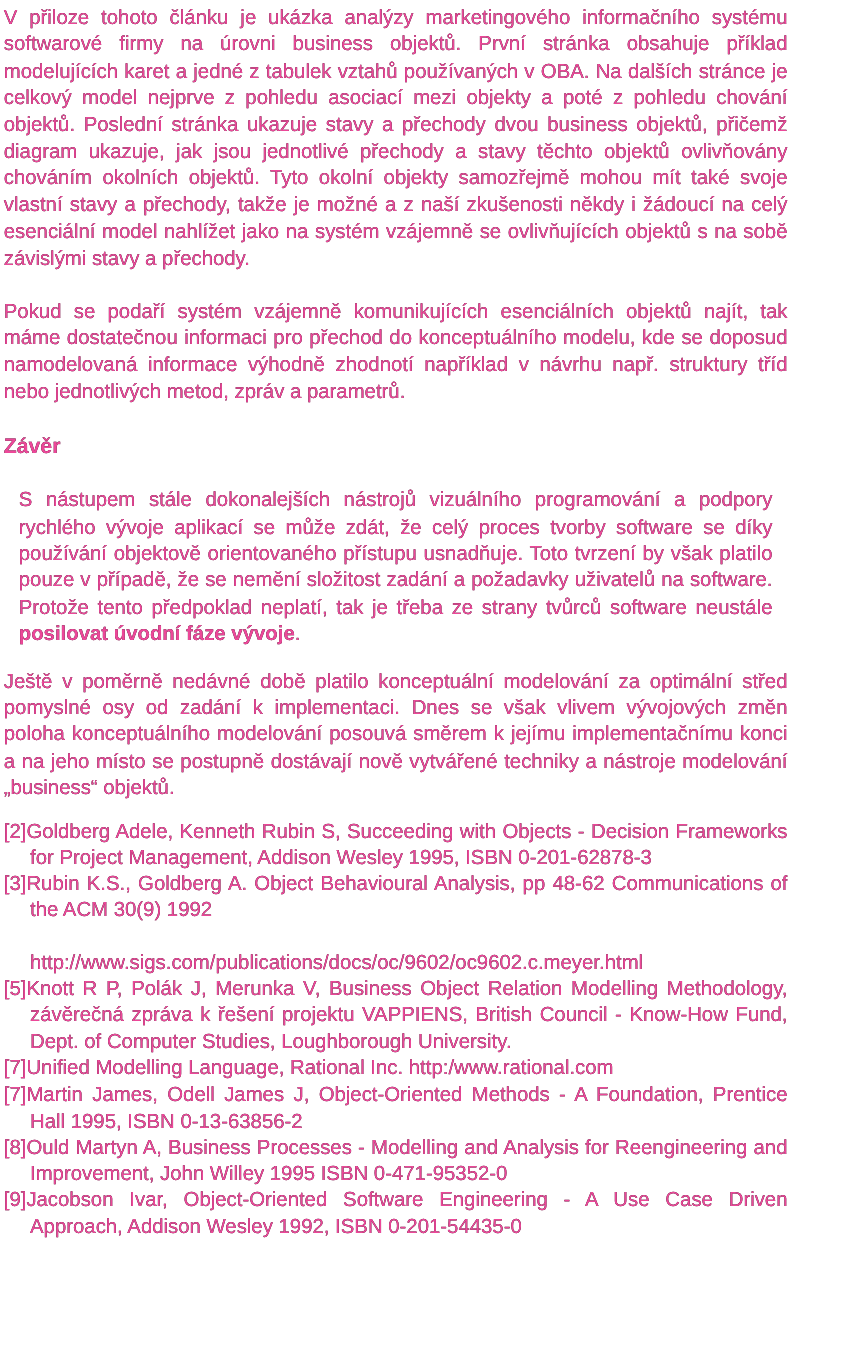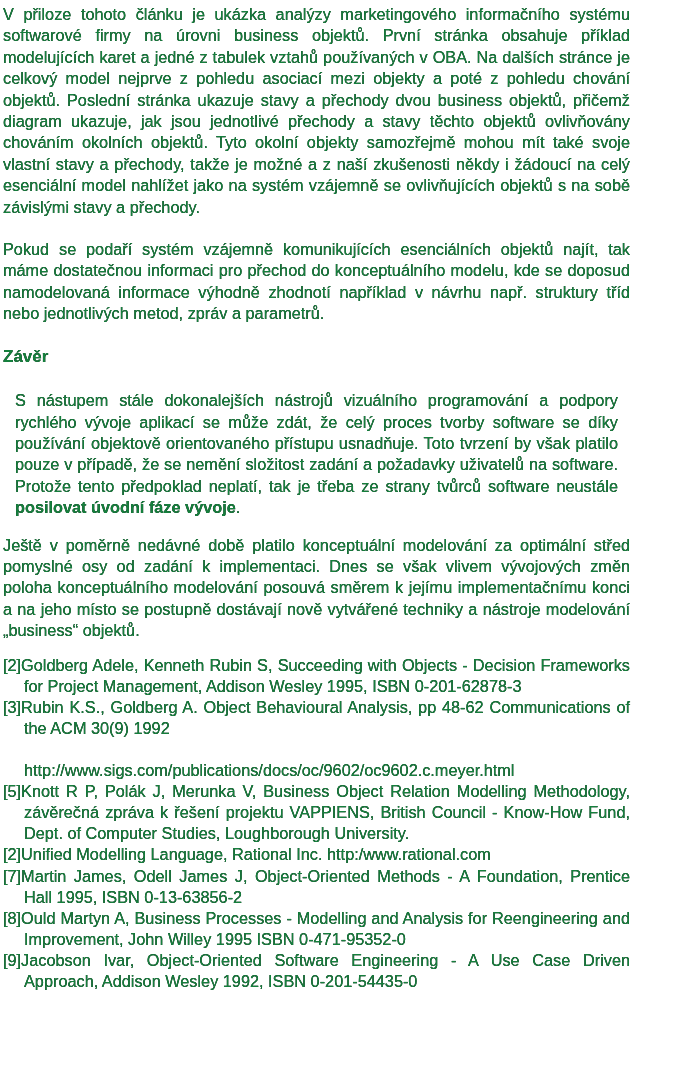--- a/index.html
+++ b/index.html
@@ -11,21 +11,21 @@
     overflow: hidden;
   }
   .page {
     box-sizing: border-box;
     width: 635px;
     height: 1079px;
     padding: 4px 5px 0 3px;
     font-family: "Liberation Sans", "DejaVu Sans", sans-serif;
     font-size: 16.3px;
     line-height: 21.4px;
-    color: #15803d;
+    color: #ec4899;
     text-shadow: 0 0 0.5px #000;
     overflow: hidden;
   }
   p.para {
     margin: 0 0 21px 0;
     text-align: justify;
   }
   p.para.tight {
     margin: 12px;
   }
@@ -70,19 +70,19 @@
   <p class="para tight"><span>S nástupem stále dokonalejších nástrojů vizuálního programování a podpory rychlého vývoje aplikací se může zdát, že celý proces tvorby software se díky používání objektově orientovaného přístupu usnadňuje. Toto tvrzení by však platilo pouze v případě, že se nemění složitost zadání a požadavky uživatelů na software. Protože tento předpoklad neplatí, tak je třeba ze strany tvůrců software neustále </span><strong>posilovat úvodní fáze vývoje</strong><span>.</span></p>
 
   <p class="para last-body">Ještě v poměrně nedávné době platilo konceptuální modelování za optimální střed pomyslné osy od zadání k implementaci. Dnes se však vlivem vývojových změn poloha konceptuálního modelování posouvá směrem k jejímu implementačnímu konci a na jeho místo se postupně dostávají nově vytvářené techniky a nástroje modelování „business“ objektů.</p>
 
 
   <div class="refs">
     <div class="ref">[2]Goldberg Adele, Kenneth Rubin S, Succeeding with Objects - Decision Frameworks for Project Management, Addison Wesley 1995, ISBN 0-201-62878-3</div>
     <div class="ref">[3]Rubin K.S., Goldberg A. Object Behavioural Analysis, pp 48-62 Communications of the ACM 30(9) 1992</div>
     <div class="ref"><br><span class="ref-url">http://www.sigs.com/publications/docs/oc/9602/oc9602.c.meyer.html</span></div>
     <div class="ref">[5]Knott R P, Polák J, Merunka V, Business Object Relation Modelling Methodology, závěrečná zpráva k řešení projektu VAPPIENS, British Council - Know-How Fund, Dept. of Computer Studies, Loughborough University.</div>
-    <div class="ref">[2]Unified Modelling Language, Rational Inc. http:/www.rational.com</div>
+    <div class="ref">[7]Unified Modelling Language, Rational Inc. http:/www.rational.com</div>
     <div class="ref">[7]Martin James, Odell James J, Object-Oriented Methods - A Foundation, Prentice Hall 1995, ISBN 0-13-63856-2</div>
     <div class="ref">[8]Ould Martyn A, Business Processes - Modelling and Analysis for Reengineering and Improvement, John Willey 1995 ISBN 0-471-95352-0</div>
     <div class="ref">[9]Jacobson Ivar, Object-Oriented Software Engineering - A Use Case Driven Approach, Addison Wesley 1992, ISBN 0-201-54435-0</div>
   </div>
 
 </div>
 
 </body></html>

